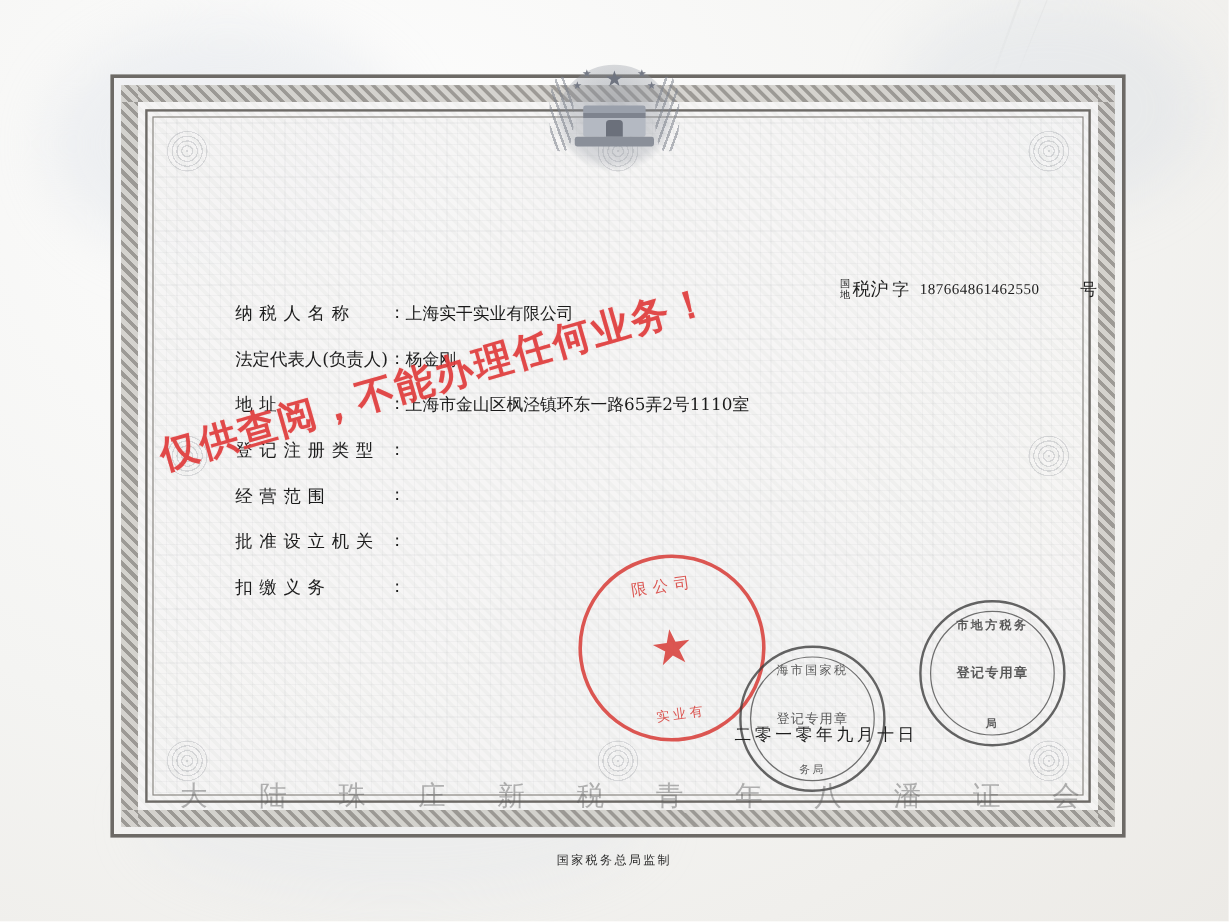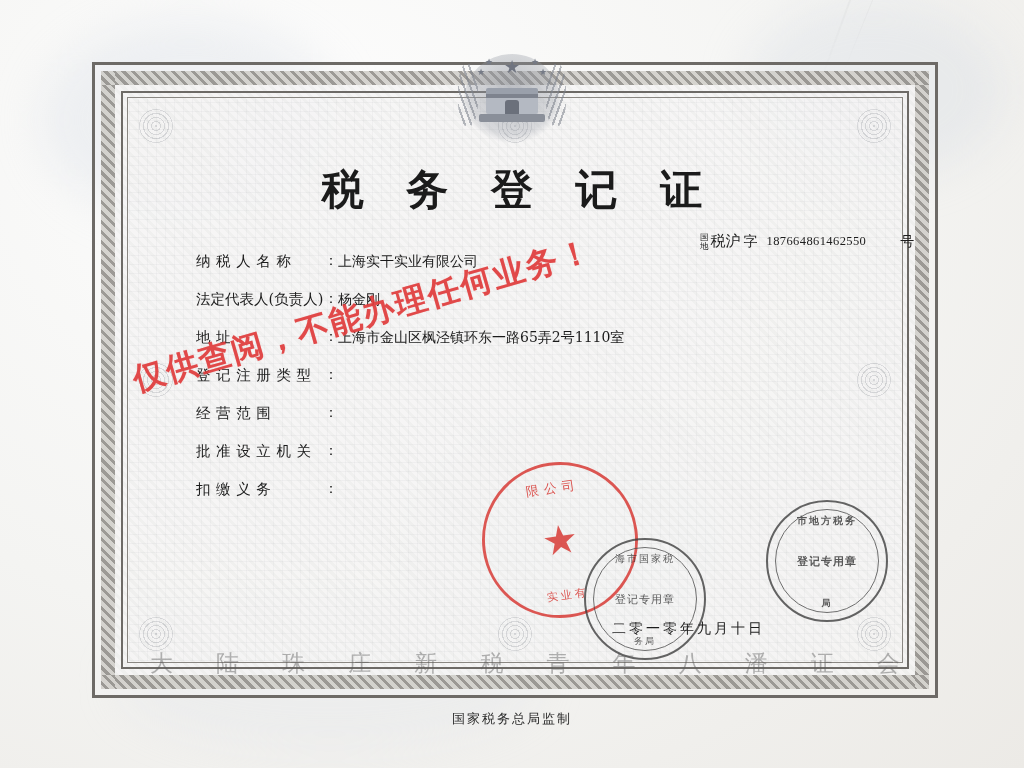--- a/index.html
+++ b/index.html
@@ -326,28 +326,28 @@
     position: absolute;
     left: 0; right: 0;
     text-align: center;
     color: #2e2e2e;
     font-size: 10px;
     font-family: "DejaVu Serif", serif;
     letter-spacing: 2px;
   }
   .seal-grey .ring-text.top { top: 12px; }
   .seal-grey .ring-text.bottom { bottom: 10px; font-size: 9px; }
-  #seal-national { left: 584px; top: 538px; }
+  #seal-national { left: 616px; top: 538px; }
   #seal-local    { left: 766px; top: 500px; font-weight: bold; }
 
   
   .date-line {
     position: absolute;
     left: 612px;
-    top: 620px;
+    top: 604px;
     font-family: Liberation Sans, sans-serif;
     font-size: 14px;
     color: #1d1d1d;
     letter-spacing: 3px;
     white-space: nowrap;
   }
 
   
   .bottom-ghost {
     position: absolute;
@@ -362,21 +362,21 @@
     letter-spacing: 4px;
   }
 
   
   .footer {
     position: absolute;
     left: 0; right: 0;
     top: 710px;
     text-align: center;
     font-family: "DejaVu Serif", serif;
-    font-size: 13px;
+    font-size: 10px;
     color: #2a2a2a;
     letter-spacing: 2px;
   }
 </style>
 </head>
 <body>
 
 <div id="page">
 
   <div class="blotch b1"></div>
@@ -411,21 +411,20 @@
     <div class="smallstars">
       <span style="left:16px; top:2px;">★</span>
       <span style="left:8px; top:12px;">★</span>
       <span style="right:16px; top:2px;">★</span>
       <span style="right:8px; top:12px;">★</span>
     </div>
     <div class="gate"></div>
     <div class="base"></div>
   </div>
 
-  <div class="title">税 务 登 记 证</div>
 
   <div class="serial">
     <span class="stack">
       <span>国</span><br>
       <span>地</span>
     </span>
     <span class="hu">税</span>
     <span class="hu">沪</span>
     <span class="zi">字</span>
     <span class="num">187664861462550</span>

